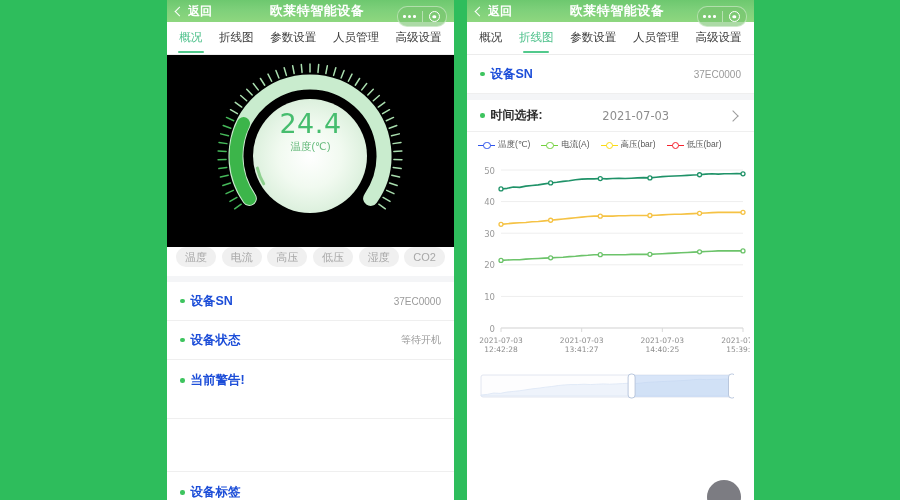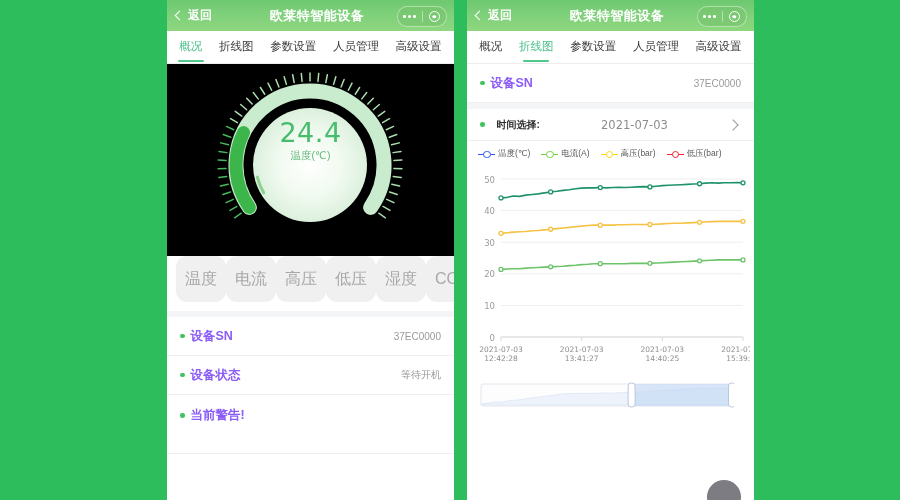--- a/index.html
+++ b/index.html
@@ -14,21 +14,21 @@
   
   .phone{
     position:absolute;top:0;width:287px;height:500px;
     background:#ffffff;overflow:hidden;
   }
   .phone.left{left:167px;}
   .phone.right{left:467px;}
 
   
   .navbar{
-    position:relative;height:31px;
+    position:relative;height:22px;
     background:linear-gradient(180deg,#6dc86f 0%,#7ed07a 45%,#8ed77f 100%);
     display:flex;align-items:center;
   }
   .nav-back{
     display:flex;align-items:center;gap:4px;
     margin-left:9px;color:#fff;font-size:12px;font-weight:bold;
     cursor:pointer;
   }
   .nav-back .chev{
     display:inline-block;width:6px;height:6px;
@@ -102,48 +102,48 @@
     font-family:"DejaVu Sans",sans-serif;
   }
   .gauge-label{font-size:10.5px;color:#62b878;margin-top:2px;}
 
   
   .chips{
     display:flex;align-items:center;justify-content:space-between;
     padding:0 9px 9px;background:#fff;
   }
   .chip{
-    height:20px;line-height:20px;padding:13px 9px;border-radius:11px;
-    background:#f0f0f0;color:#a8a8a8;font-size:16px;
+    height:20px;line-height:20px;padding:0 9px;border-radius:11px;
+    background:#f0f0f0;color:#a8a8a8;font-size:11px;
     cursor:pointer;white-space:nowrap;
   }
 
   
   .sep{height:6px;background:#f4f5f7;}
   .row{
     display:flex;align-items:center;justify-content:space-between;
     padding:0 13px;height:38px;background:#fff;
     border-bottom:1px solid #efefef;
   }
   .row.tall{height:46px;align-items:flex-start;padding-top:12px;}
   .row-left{display:flex;align-items:center;gap:6px;}
   .dot{
     width:4.5px;height:4.5px;border-radius:50%;background:#3ec45f;
     display:inline-block;flex:none;
   }
-  .row-label{font-size:12.5px;color:#8b5cf6;font-weight:bold;}
+  .row-label{font-size:12.5px;color:#1d4ed8;font-weight:bold;}
   .row-value{font-size:10px;color:#9a9a9a;}
   .row-note{height:52px;background:#fff;border-bottom:1px solid #efefef;}
 
   
   .time-row{
     display:flex;align-items:center;padding:0 13px;height:31px;
     background:#fff;border-bottom:1px solid #efefef;
   }
-  .time-row .lbl{font-size:10px;color:#2b2b2b;font-weight:bold;margin-left:12px;}
+  .time-row .lbl{font-size:12px;color:#2b2b2b;font-weight:bold;margin-left:6px;}
   .time-row .val{
     flex:1;text-align:center;font-size:11.5px;color:#8d8d8d;
     font-family:"DejaVu Sans",sans-serif;
   }
   .time-row .arrow{
     width:7px;height:7px;border-top:1.4px solid #9b9b9b;
     border-right:1.4px solid #9b9b9b;transform:rotate(45deg);
     margin-right:4px;cursor:pointer;
   }
 

